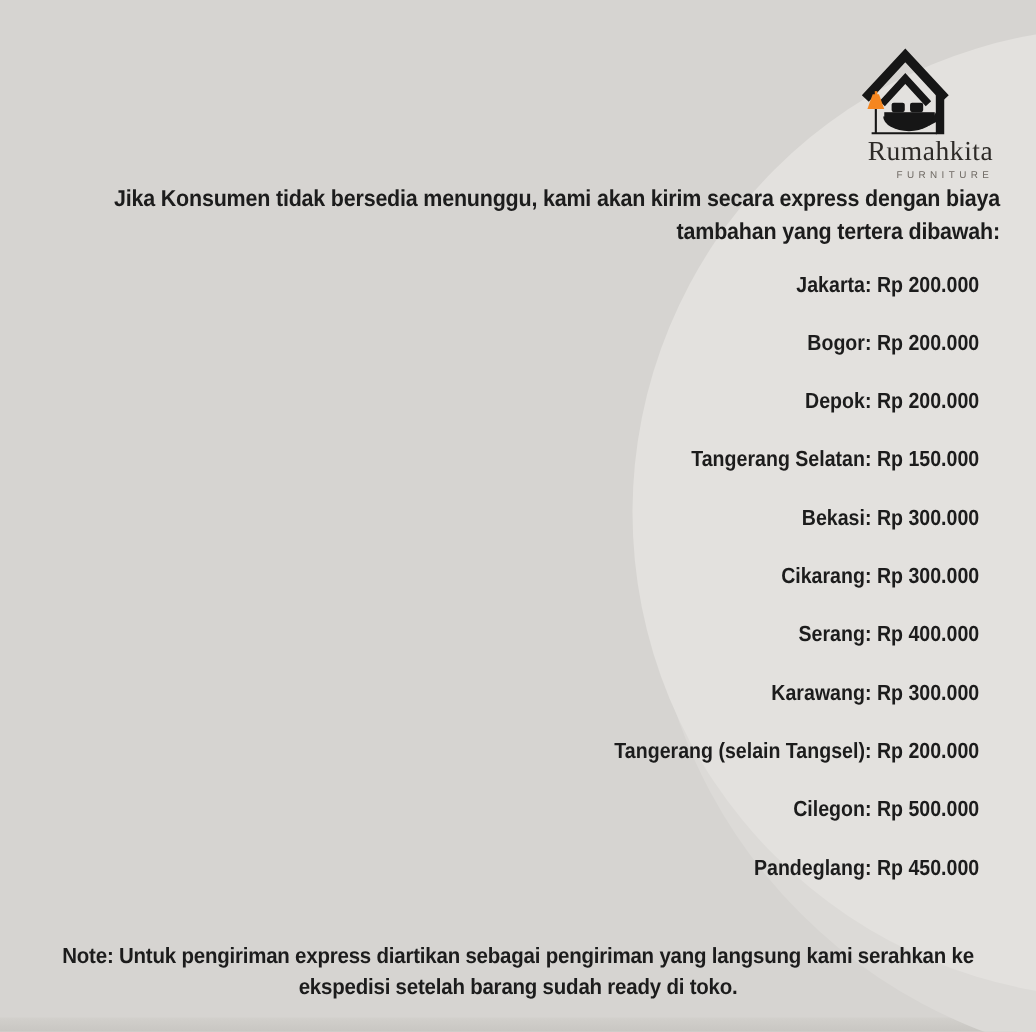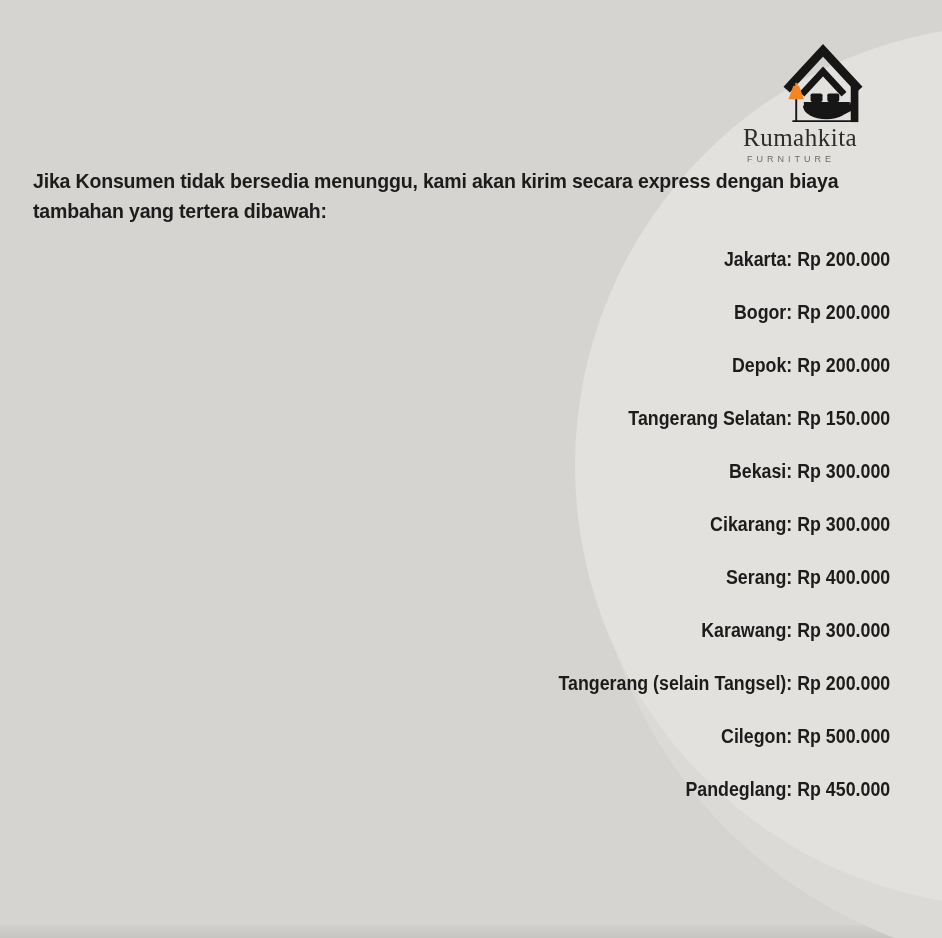--- a/index.html
+++ b/index.html
@@ -47,21 +47,21 @@
     position: absolute;
     inset: 0;
     z-index: 10;
   }
   
   .logo {
     position: absolute;
     top: 36px;
     left: 743px;
     width: 160px;
-    text-align: left;
+    text-align: right;
   }
   .logo svg {
     display: block;
     margin: 0 auto;
     width: 96px;
     height: 88px;
   }
   .brand-name {
     font-family: "Liberation Serif", serif;
     font-size: 25px;
@@ -81,21 +81,21 @@
   .condensed {
     transform: scaleX(0.93);
     transform-origin: 50% 50%;
     white-space: nowrap;
   }
   .intro {
     position: absolute;
     top: 166px;
     left: 0;
     width: 100%;
-    text-align: left;
+    text-align: right;
     font-weight: bold;
     font-size: 21px;
     line-height: 30px;
     letter-spacing: -0.2px;
   }
   .rates {
     position: absolute;
     top: 246px;
     left: 0;
     width: 100%;
@@ -175,14 +175,18 @@
     <li>Tangerang Selatan: Rp 150.000</li>
     <li>Bekasi: Rp 300.000</li>
     <li>Cikarang: Rp 300.000</li>
     <li>Serang: Rp 400.000</li>
     <li>Karawang: Rp 300.000</li>
     <li>Tangerang (selain Tangsel): Rp 200.000</li>
     <li>Cilegon: Rp 500.000</li>
     <li>Pandeglang: Rp 450.000</li>
   </ul>
 
+  <div class="note">
+    <div class="condensed">Note: Untuk pengiriman express diartikan sebagai pengiriman yang langsung kami serahkan ke</div>
+    <div class="condensed">ekspedisi setelah barang sudah ready di toko.</div>
+  </div>
 
 </div>
 
 </body></html>

